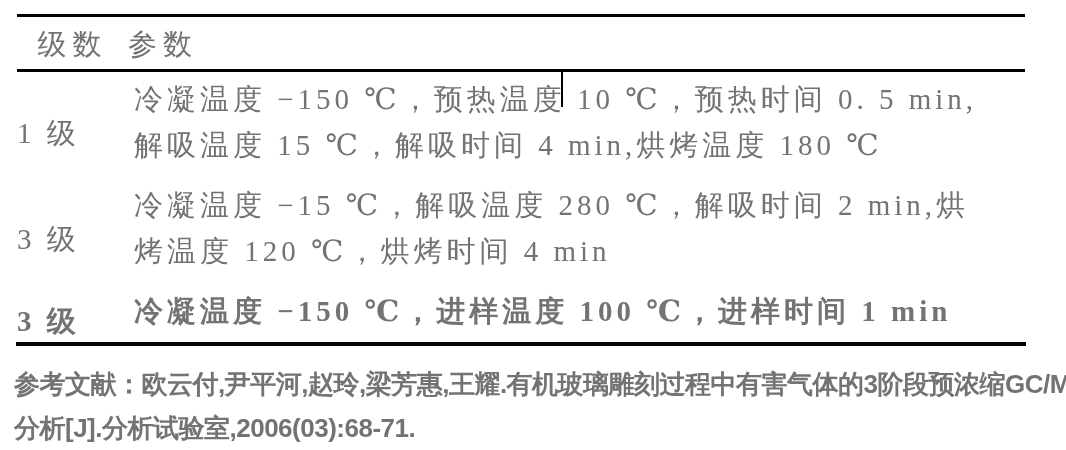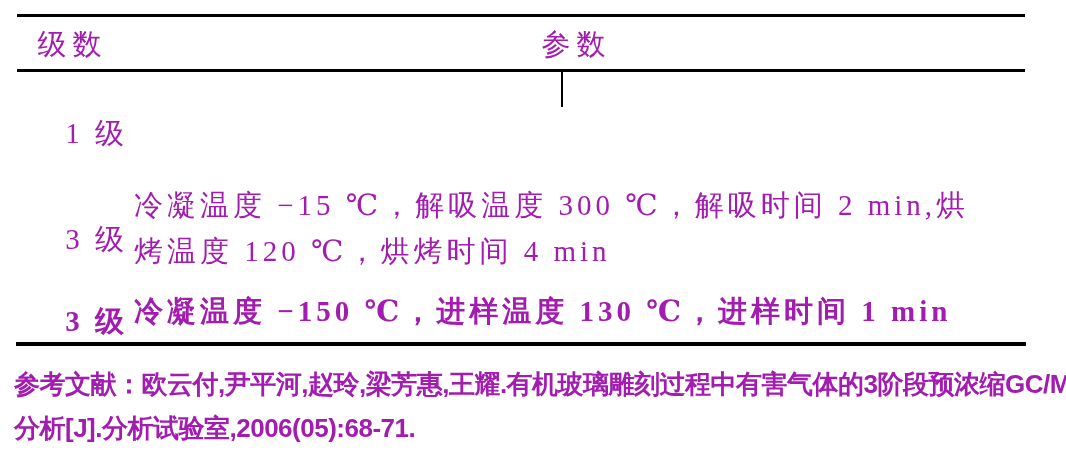--- a/index.html
+++ b/index.html
@@ -5,21 +5,21 @@
   html, body {
     margin: 0;
     padding: 0;
     background: #ffffff;
   }
   .page {
     position: relative;
     width: 1066px;
     height: 450px;
     background: #ffffff;
-    color: #a21caf;
+    color: #737373;
     overflow: hidden;
     font-family: "Liberation Serif", "DejaVu Serif", serif;
   }
   .rule {
     position: absolute;
     background: #000000;
   }
   .rule-top    { left: 17px; top: 14px;  width: 1008px; height: 3px; }
   .rule-mid    { left: 17px; top: 69px;  width: 1008px; height: 3px; }
   .rule-bottom { left: 16px; top: 342px; width: 1010px; height: 4px; }
@@ -27,36 +27,36 @@
   .header-row {
     position: absolute;
     left: 17px; top: 24px;
     width: 1008px; height: 40px;
     display: flex;
     font-size: 29px;
     line-height: 40px;
     letter-spacing: 6px;
   }
   .th-level  { width: 111px; text-align: center; }
-  .th-params { flex: 1; text-align: center; }
+  .th-params { flex: 1; }
 
   .trow {
     position: absolute;
     left: 17px;
     width: 1008px;
     display: flex;
     font-size: 29px;
     letter-spacing: 4px;
   }
   .trow-1 { top: 76px;  height: 94px; }
   .trow-2 { top: 182px; height: 94px; }
   .trow-3 { top: 288px; height: 46px; font-weight: bold; }
   .cell-level {
     width: 111px;
-    text-align: right;
+    text-align: left;
     align-self: center;
     line-height: 46px;
     margin-top: 20px;
   }
   .cell-params {
     flex: 1;
     padding-left: 6px;
   }
   .pline {
     line-height: 46px;
@@ -91,39 +91,43 @@
 
   <div class="header-row">
     <div class="th-level">级数</div>
     <div class="th-params">参数</div>
   </div>
 
   <div class="rule rule-mid"></div>
 
   <div class="trow trow-1">
     <div class="cell-level">1 级</div>
+    <div class="cell-params">
+      <div class="pline">冷凝温度 −150 ℃，预热温度 10 ℃，预热时间 0. 5 min,</div>
+      <div class="pline">解吸温度 15 ℃，解吸时间 4 min,烘烤温度 180 ℃</div>
+    </div>
   </div>
 
   <div class="trow trow-2">
     <div class="cell-level">3 级</div>
     <div class="cell-params">
-      <div class="pline">冷凝温度 −15 ℃，解吸温度 300 ℃，解吸时间 2 min,烘</div>
+      <div class="pline">冷凝温度 −15 ℃，解吸温度 280 ℃，解吸时间 2 min,烘</div>
       <div class="pline">烤温度 120 ℃，烘烤时间 4 min</div>
     </div>
   </div>
 
   <div class="trow trow-3">
     <div class="cell-level">3 级</div>
     <div class="cell-params">
-      <div class="pline">冷凝温度 −150 ℃，进样温度 130 ℃，进样时间 1 min</div>
+      <div class="pline">冷凝温度 −150 ℃，进样温度 100 ℃，进样时间 1 min</div>
     </div>
   </div>
 
   <div class="rule rule-bottom"></div>
 
   <div class="caret"></div>
 
   <div class="reference">
     <div class="ref-line">参考文献：欧云付,尹平河,赵玲,梁芳惠,王耀.有机玻璃雕刻过程中有害气体的3阶段预浓缩GC/MS</div>
-    <div class="ref-line">分析[J].分析试验室,2006(05):68-71.</div>
+    <div class="ref-line">分析[J].分析试验室,2006(03):68-71.</div>
   </div>
 
 </div>
 
 </body></html>

